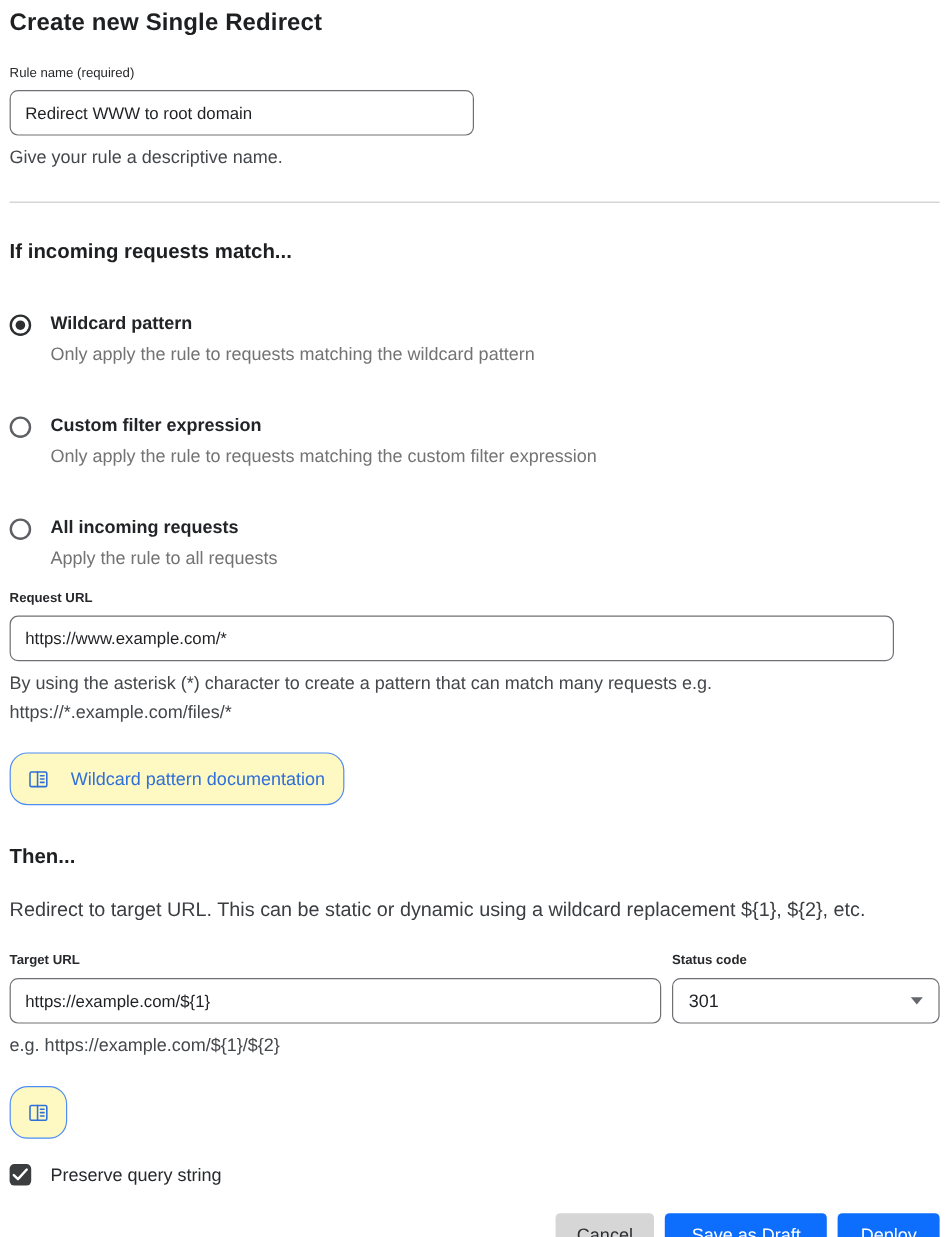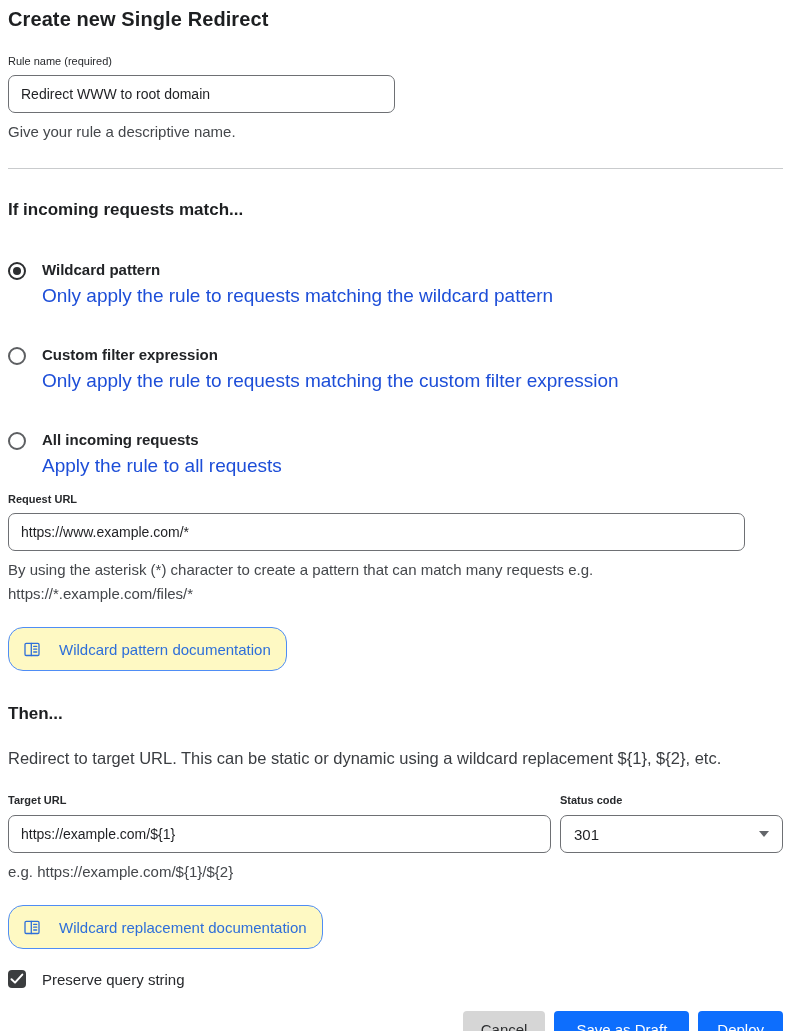--- a/index.html
+++ b/index.html
@@ -85,22 +85,22 @@
     background: #2c2e30;
   }
   .radio-texts { margin-left: 16px; }
   .radio-title {
     font-size: 15px;
     font-weight: 700;
     color: #222427;
     line-height: 18px;
   }
   .radio-desc {
-    font-size: 19px;
-    color: #1d4ed8;
+    font-size: 15px;
+    color: #737373;
     margin-top: 8px;
     line-height: 18px;
   }
   .request-url-label { margin-top: 18px; font-weight: 700; }
   .doc-pill {
     display: inline-flex;
     align-items: center;
     gap: 19px;
     margin-top: 21px;
     height: 44px;
@@ -271,21 +271,20 @@
   <button class="doc-pill">
     <span>
       <svg width="16" height="15" viewBox="0 0 16 15" fill="none" stroke="#2e6fd9" stroke-width="1.3" stroke-linecap="round">
         <rect x="1" y="1.3" width="14" height="12.2" rx="1.2"></rect>
         <line x1="7.3" y1="1.3" x2="7.3" y2="13.5"></line>
         <line x1="9.7" y1="4.4" x2="12.7" y2="4.4"></line>
         <line x1="9.7" y1="7.2" x2="12.7" y2="7.2"></line>
         <line x1="9.7" y1="10" x2="12.7" y2="10"></line>
       </svg>
     </span>
-    <span>Wildcard replacement documentation</span>
   </button>
 
   <div class="checkbox-row">
     <span class="checkbox">
       <svg width="14" height="12" viewBox="0 0 14 12">
         <path d="M1.5 6.2 L5 9.6 L12.3 1.6" fill="none" stroke="#ffffff" stroke-width="2" stroke-linecap="round" stroke-linejoin="round"></path>
       </svg>
     </span>
     <span class="checkbox-label">Preserve query string</span>
   </div>

